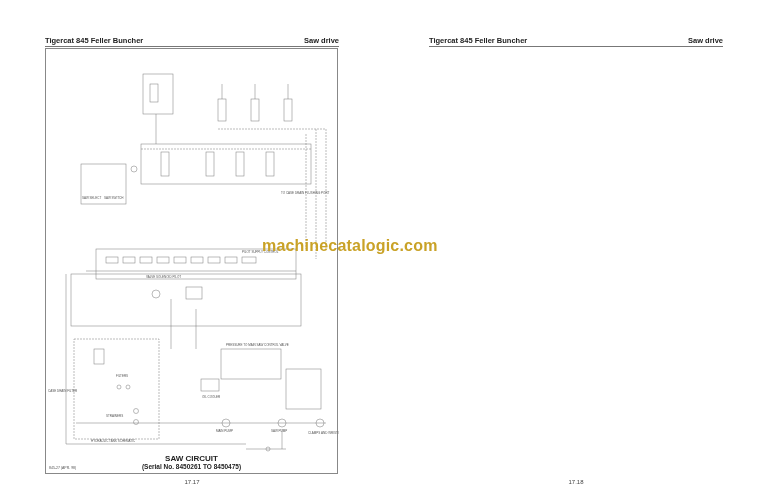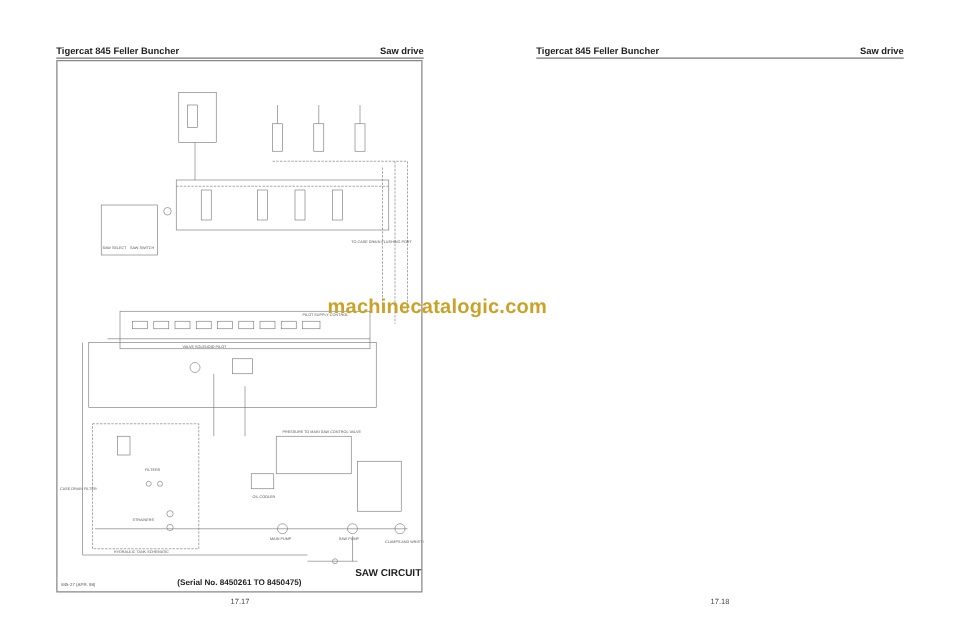--- a/index.html
+++ b/index.html
@@ -7,21 +7,21 @@
          font-family: "Liberation Sans", sans-serif; color: #222; }
   .page { position: absolute; top: 0; width: 384px; height: 497px; }
   .page.left { left: 0; }
   .page.right { left: 384px; }
   .header { position: absolute; left: 45px; width: 294px; top: 33px; height: 12px;
             border-bottom: 1.5px solid #777; display: flex; justify-content: space-between;
             align-items: flex-end; font-weight: bold; font-size: 7.5px; padding-bottom: 1px; }
   .frame { position: absolute; left: 45px; top: 48px; width: 293px; height: 426px;
            border: 1.5px solid #888; box-sizing: border-box; background: #fff; }
   .schem { position: absolute; left: 0; top: 0; width: 293px; height: 426px; }
-  .caption-title { position: absolute; left: 0; right: 0; top: 405px; text-align: right;
+  .caption-title { position: absolute; left: 0; right: 0; top: 405px; text-align: center;
                    font-weight: bold; font-size: 8px; }
   .caption-sub { position: absolute; left: 0; right: 0; top: 414px; text-align: center;
                  font-weight: bold; font-size: 6.5px; }
   .drawing-id { position: absolute; left: 3px; top: 417px; font-size: 3.5px; color: #555; }
   .pagenum { position: absolute; top: 479px; left: 0; width: 384px; text-align: center;
              font-size: 6px; color: #444; }
   .watermark { position: absolute; left: 262px; top: 237px; font-size: 16px; font-weight: bold;
                color: #c9a227; letter-spacing: 0.2px; white-space: nowrap; }
   .lbl { font-family: "Liberation Sans", sans-serif; font-size: 3px; fill: #555; }
 </style>

